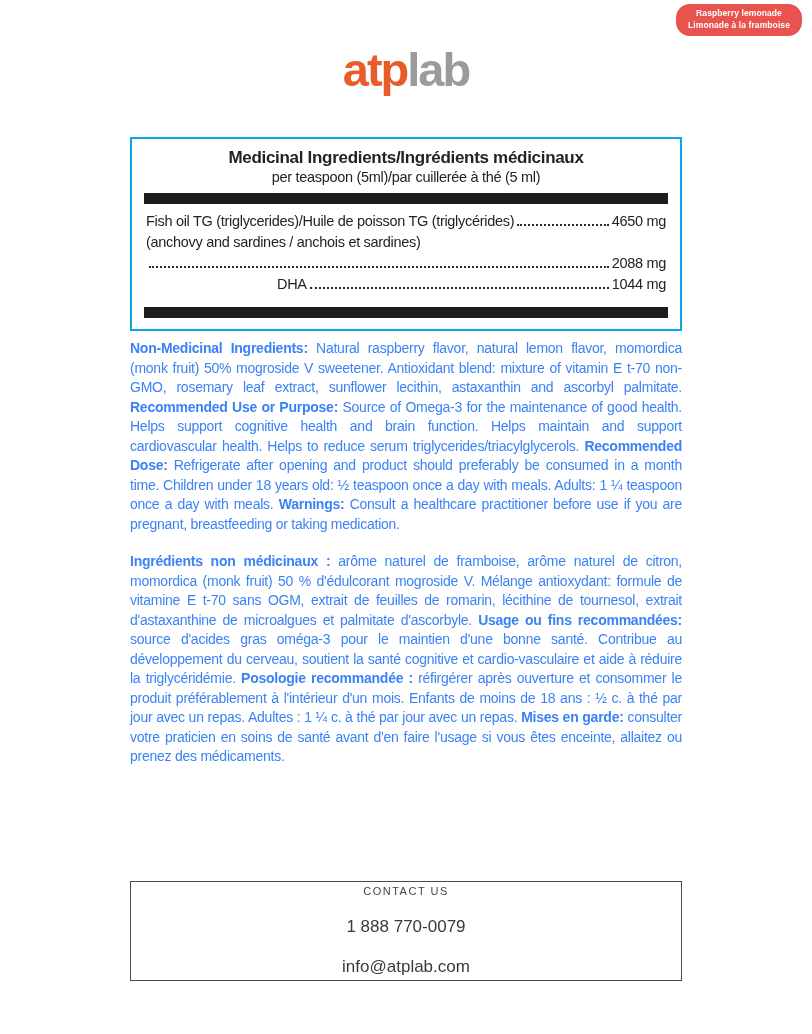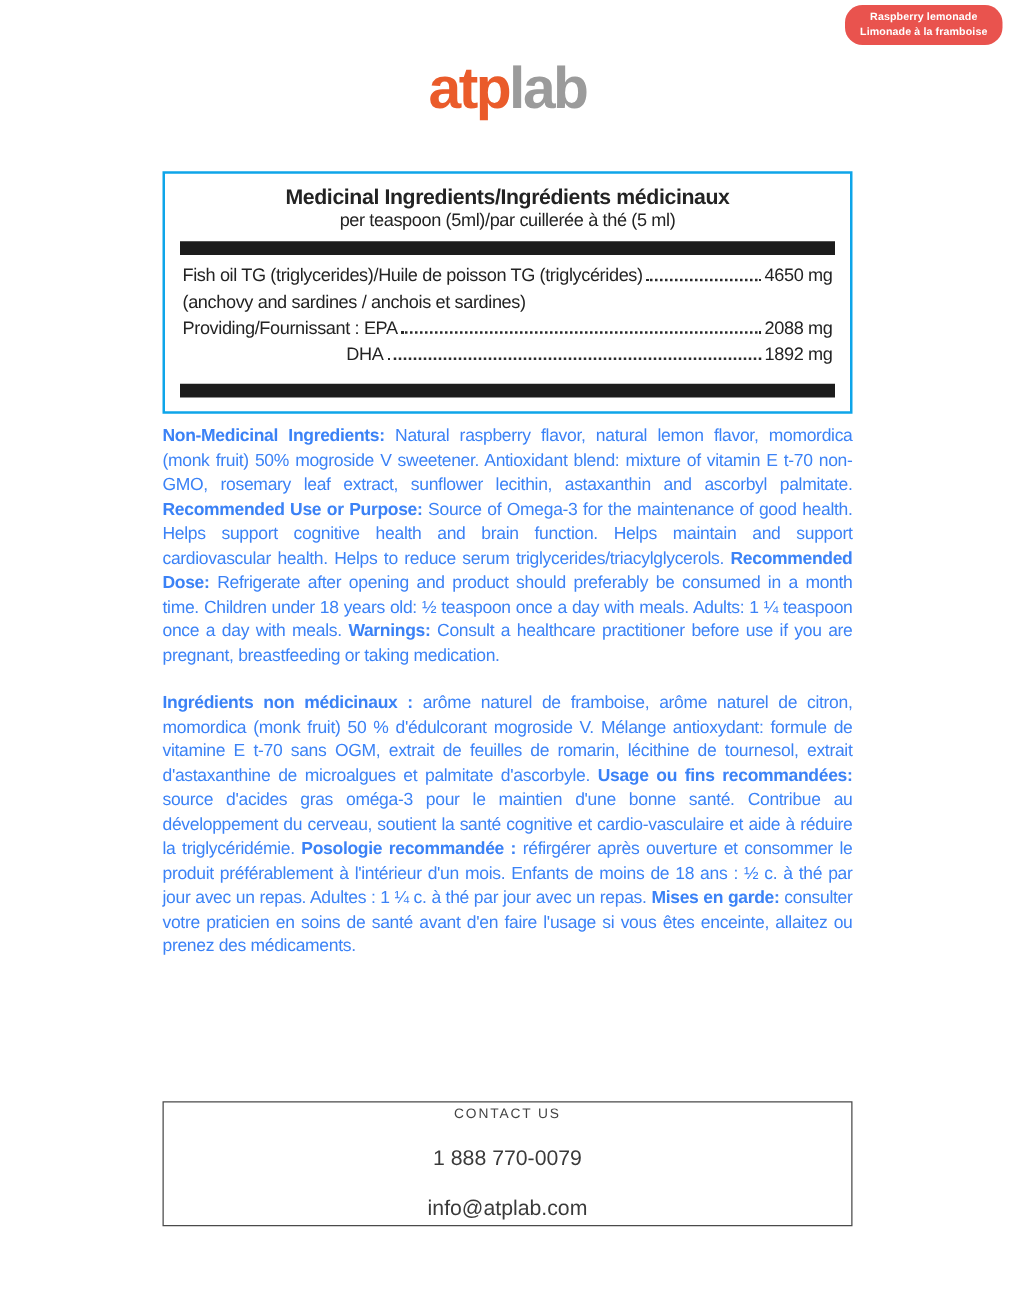--- a/index.html
+++ b/index.html
@@ -114,28 +114,27 @@
       <div class="row">
         <span>Fish oil TG (triglycerides)/Huile de poisson TG (triglycérides)</span>
         <span class="lead"></span>
         <span class="val">4650 mg</span>
       </div>
       <div class="row continuation">
         <span>(anchovy and sardines / anchois et sardines)</span>
 
       </div>
       <div class="row">
-        <span>Providing/Fournissant : EPA</span>
         <span class="lead"></span>
         <span class="val">2088 mg</span>
       </div>
       <div class="row indent">
         <span>DHA</span>
         <span class="lead"></span>
-        <span class="val">1892 mg</span>
+        <span class="val">1044 mg</span>
       </div>
     </div>
     <div class="bar"></div>
   </div>
 
   <p class="para para-en"><span class="b">Non-Medicinal Ingredients:</span><span> Natural raspberry flavor, natural lemon flavor, momordica (monk fruit) 50% mogroside V sweetener. Antioxidant blend: mixture of vitamin E t-70 non-GMO, rosemary leaf extract, sunflower lecithin, astaxanthin and ascorbyl palmitate. </span><span class="b">Recommended Use or Purpose:</span><span> Source of Omega-3 for the maintenance of good health. Helps support cognitive health and brain function. Helps maintain and support cardiovascular health. Helps to reduce serum triglycerides/triacylglycerols. </span><span class="b">Recommended Dose:</span><span> Refrigerate after opening and product should preferably be consumed in a month time. Children under 18 years old: ½ teaspoon once a day with meals. Adults: 1 ¼ teaspoon once a day with meals. </span><span class="b">Warnings:</span><span> Consult a healthcare practitioner before use if you are pregnant, breastfeeding or taking medication.</span></p>
 
   <p class="para para-fr"><span class="b">Ingrédients non médicinaux :</span><span> arôme naturel de framboise, arôme naturel de citron, momordica (monk fruit) 50 % d'édulcorant mogroside V. Mélange antioxydant: formule de vitamine E t-70 sans OGM, extrait de feuilles de romarin, lécithine de tournesol, extrait d'astaxanthine de microalgues et palmitate d'ascorbyle. </span><span class="b">Usage ou fins recommandées:</span><span> source d'acides gras oméga-3 pour le maintien d'une bonne santé. Contribue au développement du cerveau, soutient la santé cognitive et cardio-vasculaire et aide à réduire la triglycéridémie. </span><span class="b">Posologie recommandée :</span><span> réfirgérer après ouverture et consommer le produit préférablement à l'intérieur d'un mois. Enfants de moins de 18 ans : ½ c. à thé par jour avec un repas. Adultes : 1 ¼ c. à thé par jour avec un repas. </span><span class="b">Mises en garde:</span><span> consulter votre praticien en soins de santé avant d'en faire l'usage si vous êtes enceinte, allaitez ou prenez des médicaments.</span></p>
 
   <div class="col contact">

